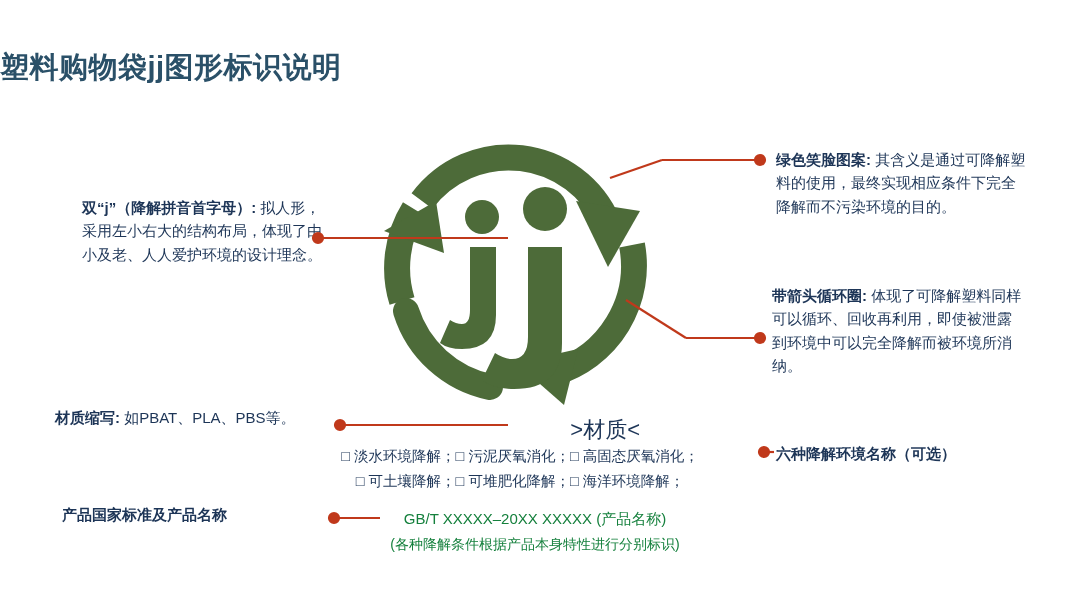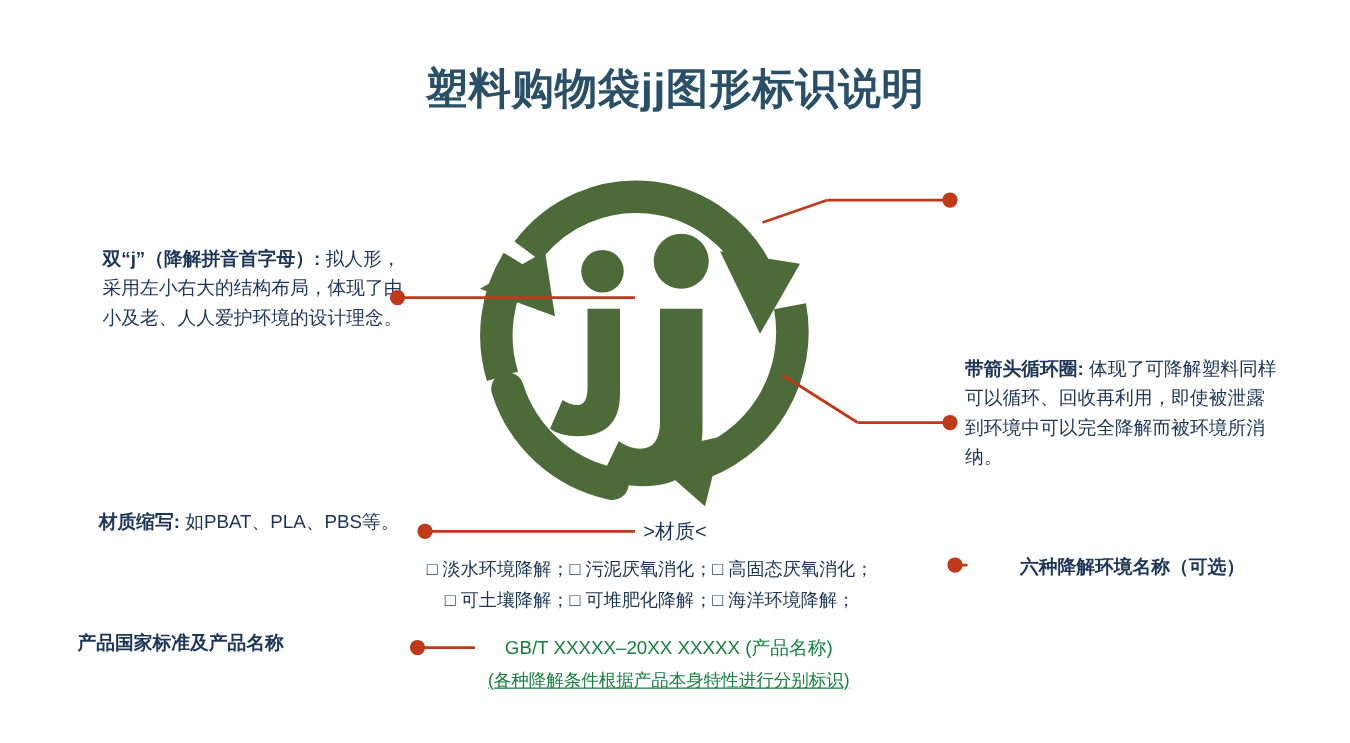--- a/index.html
+++ b/index.html
@@ -20,22 +20,22 @@
     left: 0; top: 0;
     width: 1080px;
     height: 594px;
   }
 
   
   #title {
     position: absolute;
     left: 0; top: 48px;
     width: 1080px;
-    text-align: center;
-    font-size: 34px;
+    text-align: left;
+    font-size: 29px;
     font-weight: bold;
     color: #2a5068;
     letter-spacing: 0.5px;
   }
 
   
   #logo-wrap {
     position: absolute;
     left: 340px;
     top: 105px;
@@ -56,32 +56,32 @@
   .note.left {
     text-align: left;
   }
   .note.right {
     text-align: left;
   }
 
   #note-jj      { left: 62px;  top: 196px; width: 250px; margin-left: 20px; }
   #note-smile   { left: 776px; top: 148px; width: 250px; }
   #note-circle  { left: 772px; top: 284px; width: 250px; }
-  #note-mat     { left: 79px;  top: 406px; width: 250px; }
-  #note-six     { left: 776px; top: 442px; width: 260px; font-weight: bold; margin-left: 40px; }
+  #note-mat     { left: 55px;  top: 406px; width: 250px; }
+  #note-six     { left: 776px; top: 442px; width: 260px; font-weight: bold; }
   #note-std     { left: 62px;  top: 503px; width: 280px; font-weight: bold; }
 
   
   #material-mark {
     position: absolute;
     left: 440px;
     top: 415px;
     width: 200px;
-    text-align: center;
-    font-size: 16px;
+    text-align: right;
+    font-size: 22px;
     color: #1d3557;
   }
   #env-lines {
     position: absolute;
     left: 270px;
     top: 444px;
     width: 500px;
     text-align: center;
     font-size: 14.5px;
     line-height: 1.75;
@@ -92,21 +92,20 @@
     left: 300px;
     top: 505px;
     width: 470px;
     text-align: center;
     font-size: 15px;
     line-height: 1.8;
     color: #15803d;
   }
   #std-lines .sub {
     font-size: 14px;
-    text-decoration: underline;
   }
 
   
   #connectors {
     position: absolute;
     left: 0; top: 0;
     width: 1080px; height: 594px;
     pointer-events: none;
   }
 </style>
@@ -145,20 +144,24 @@
         <path d="M188 142 h34 v96 q0 46 -48 46 q-20 0 -32 -9 l13 -27 q9 6 17 6 q16 0 16 -22 z"></path>
       </g>
     </svg>
   </div>
 
   <div class="note left" id="note-jj">
     <b>双“j”（降解拼音首字母）:</b>
     <span>拟人形，采用左小右大的结构布局，体现了由小及老、人人爱护环境的设计理念。</span>
   </div>
 
+  <div class="note right" id="note-smile">
+    <b>绿色笑脸图案:</b>
+    <span>其含义是通过可降解塑料的使用，最终实现相应条件下完全降解而不污染环境的目的。</span>
+  </div>
 
   <div class="note right" id="note-circle">
     <b>带箭头循环圈:</b>
     <span>体现了可降解塑料同样可以循环、回收再利用，即使被泄露到环境中可以完全降解而被环境所消纳。</span>
   </div>
 
   <div class="note left" id="note-mat">
     <b>材质缩写:</b>
     <span>如PBAT、PLA、PBS等。</span>
   </div>

